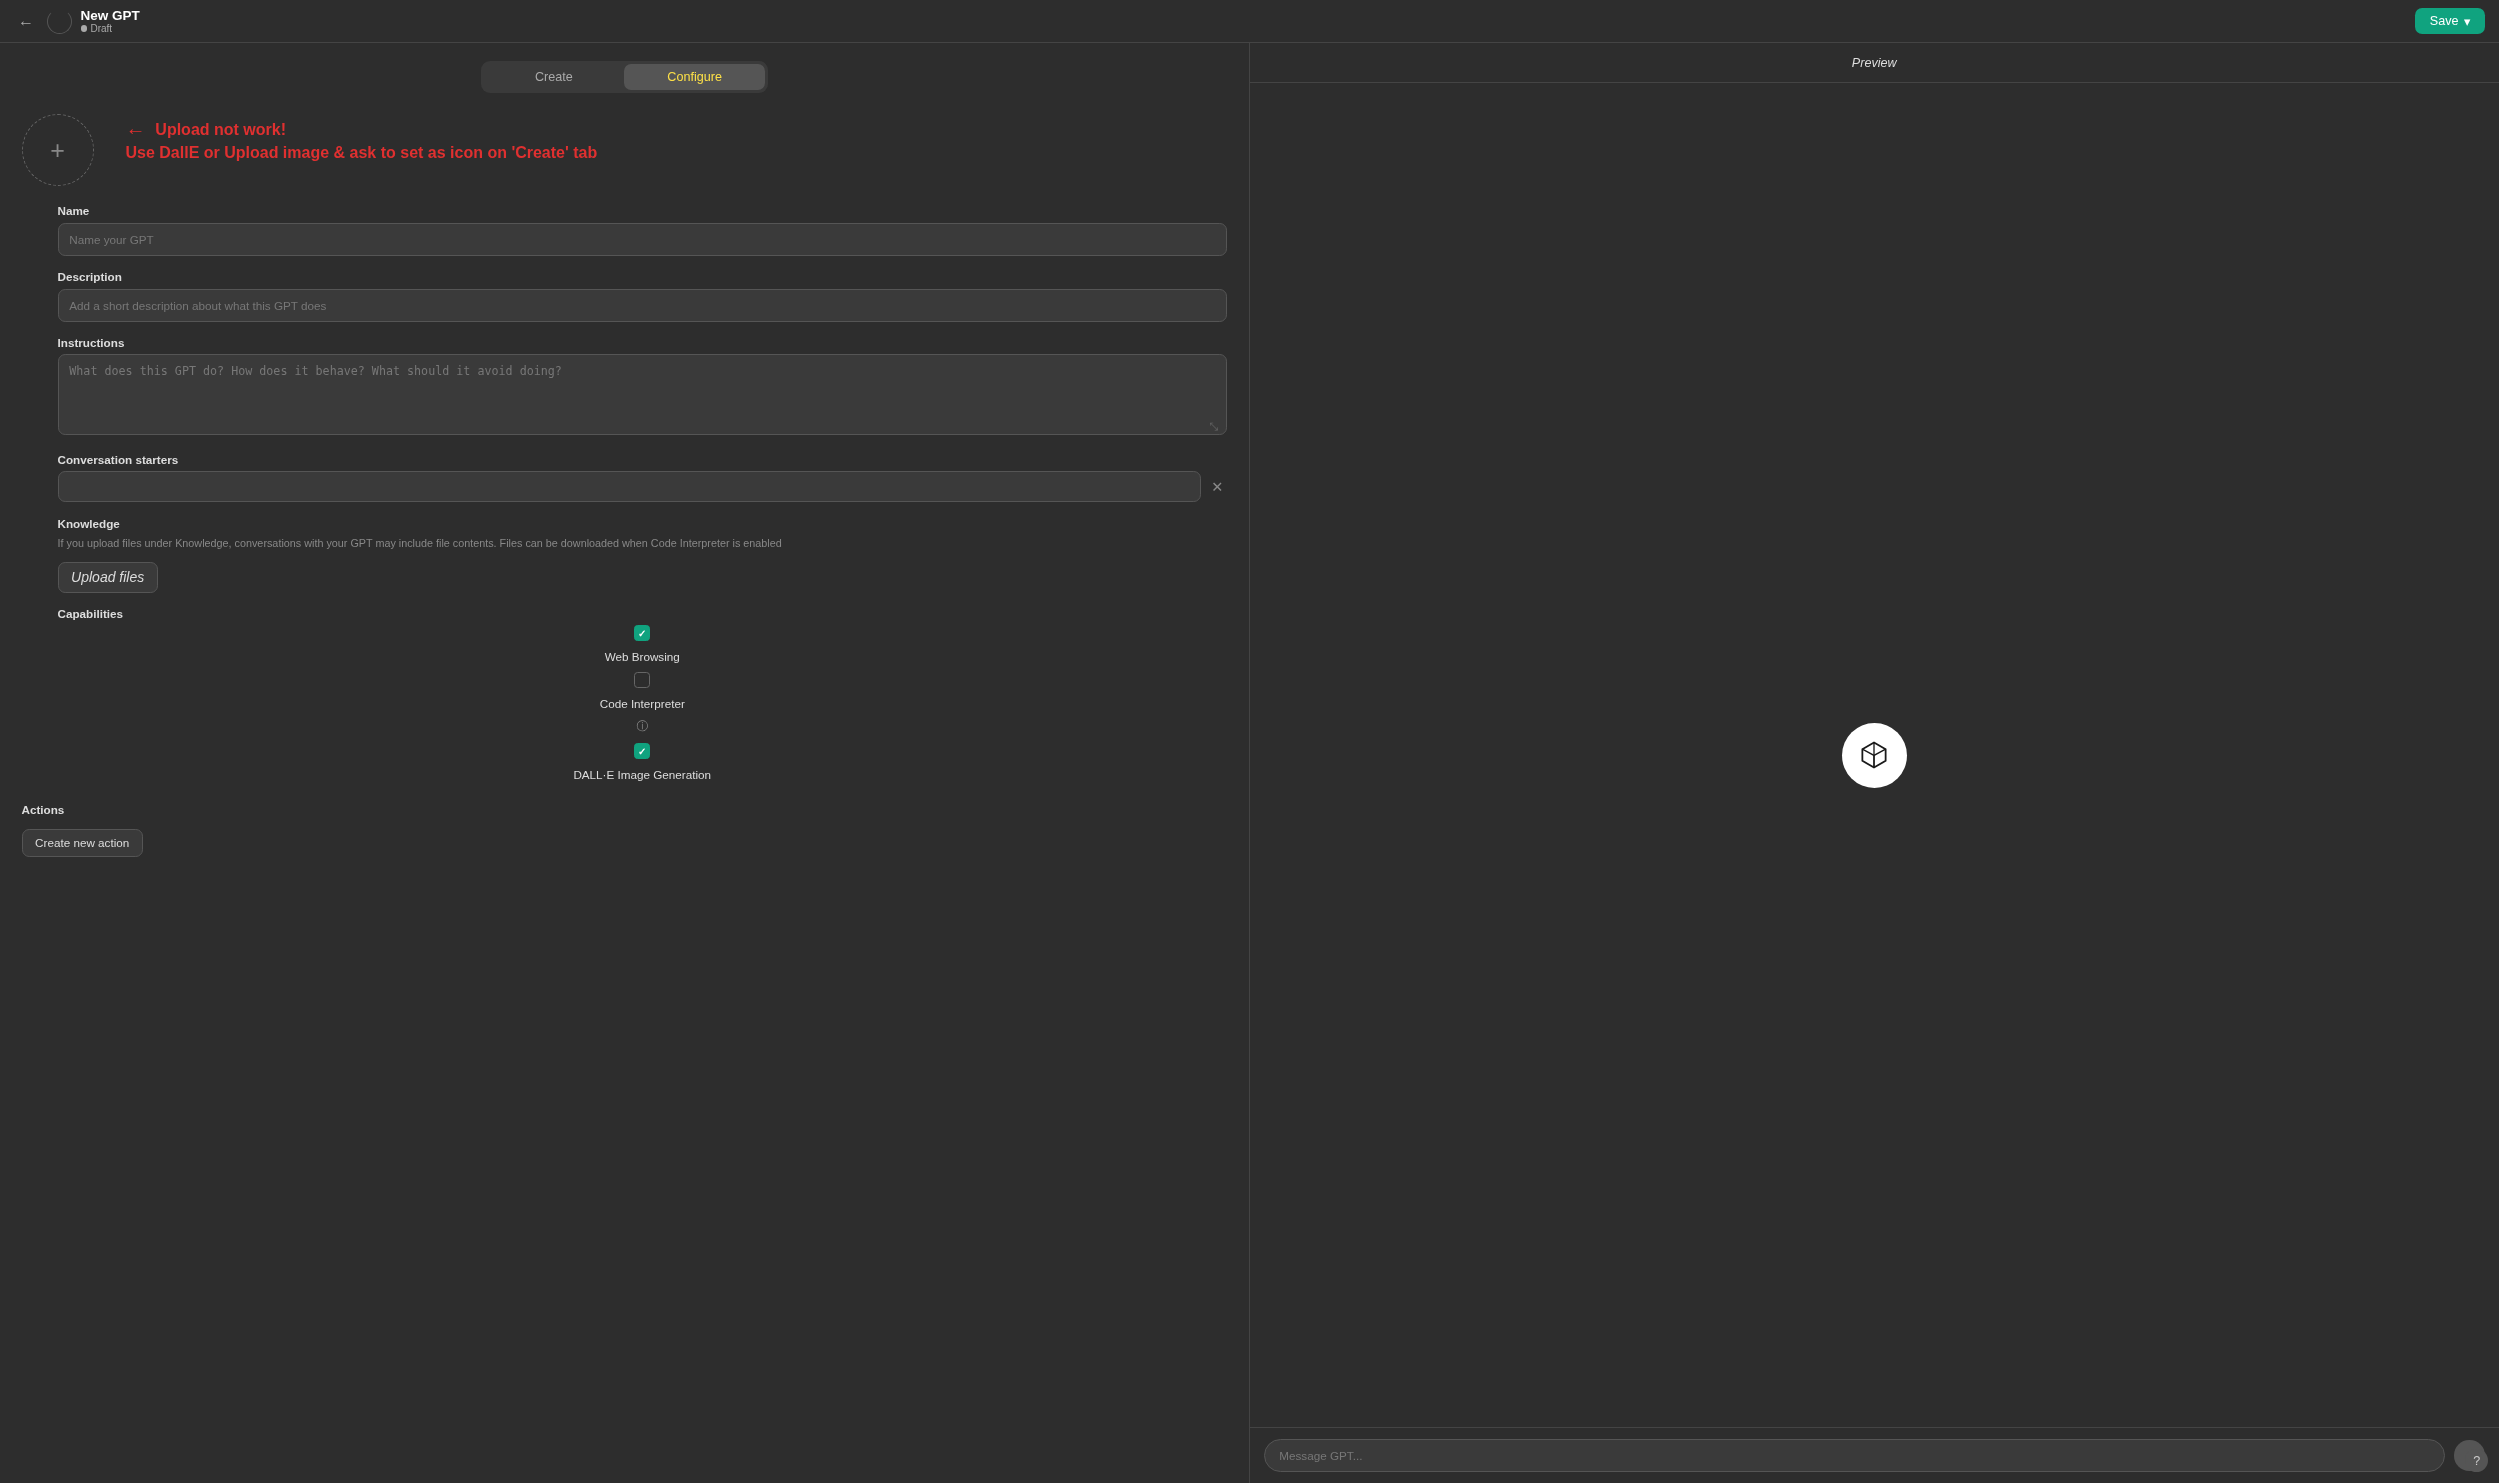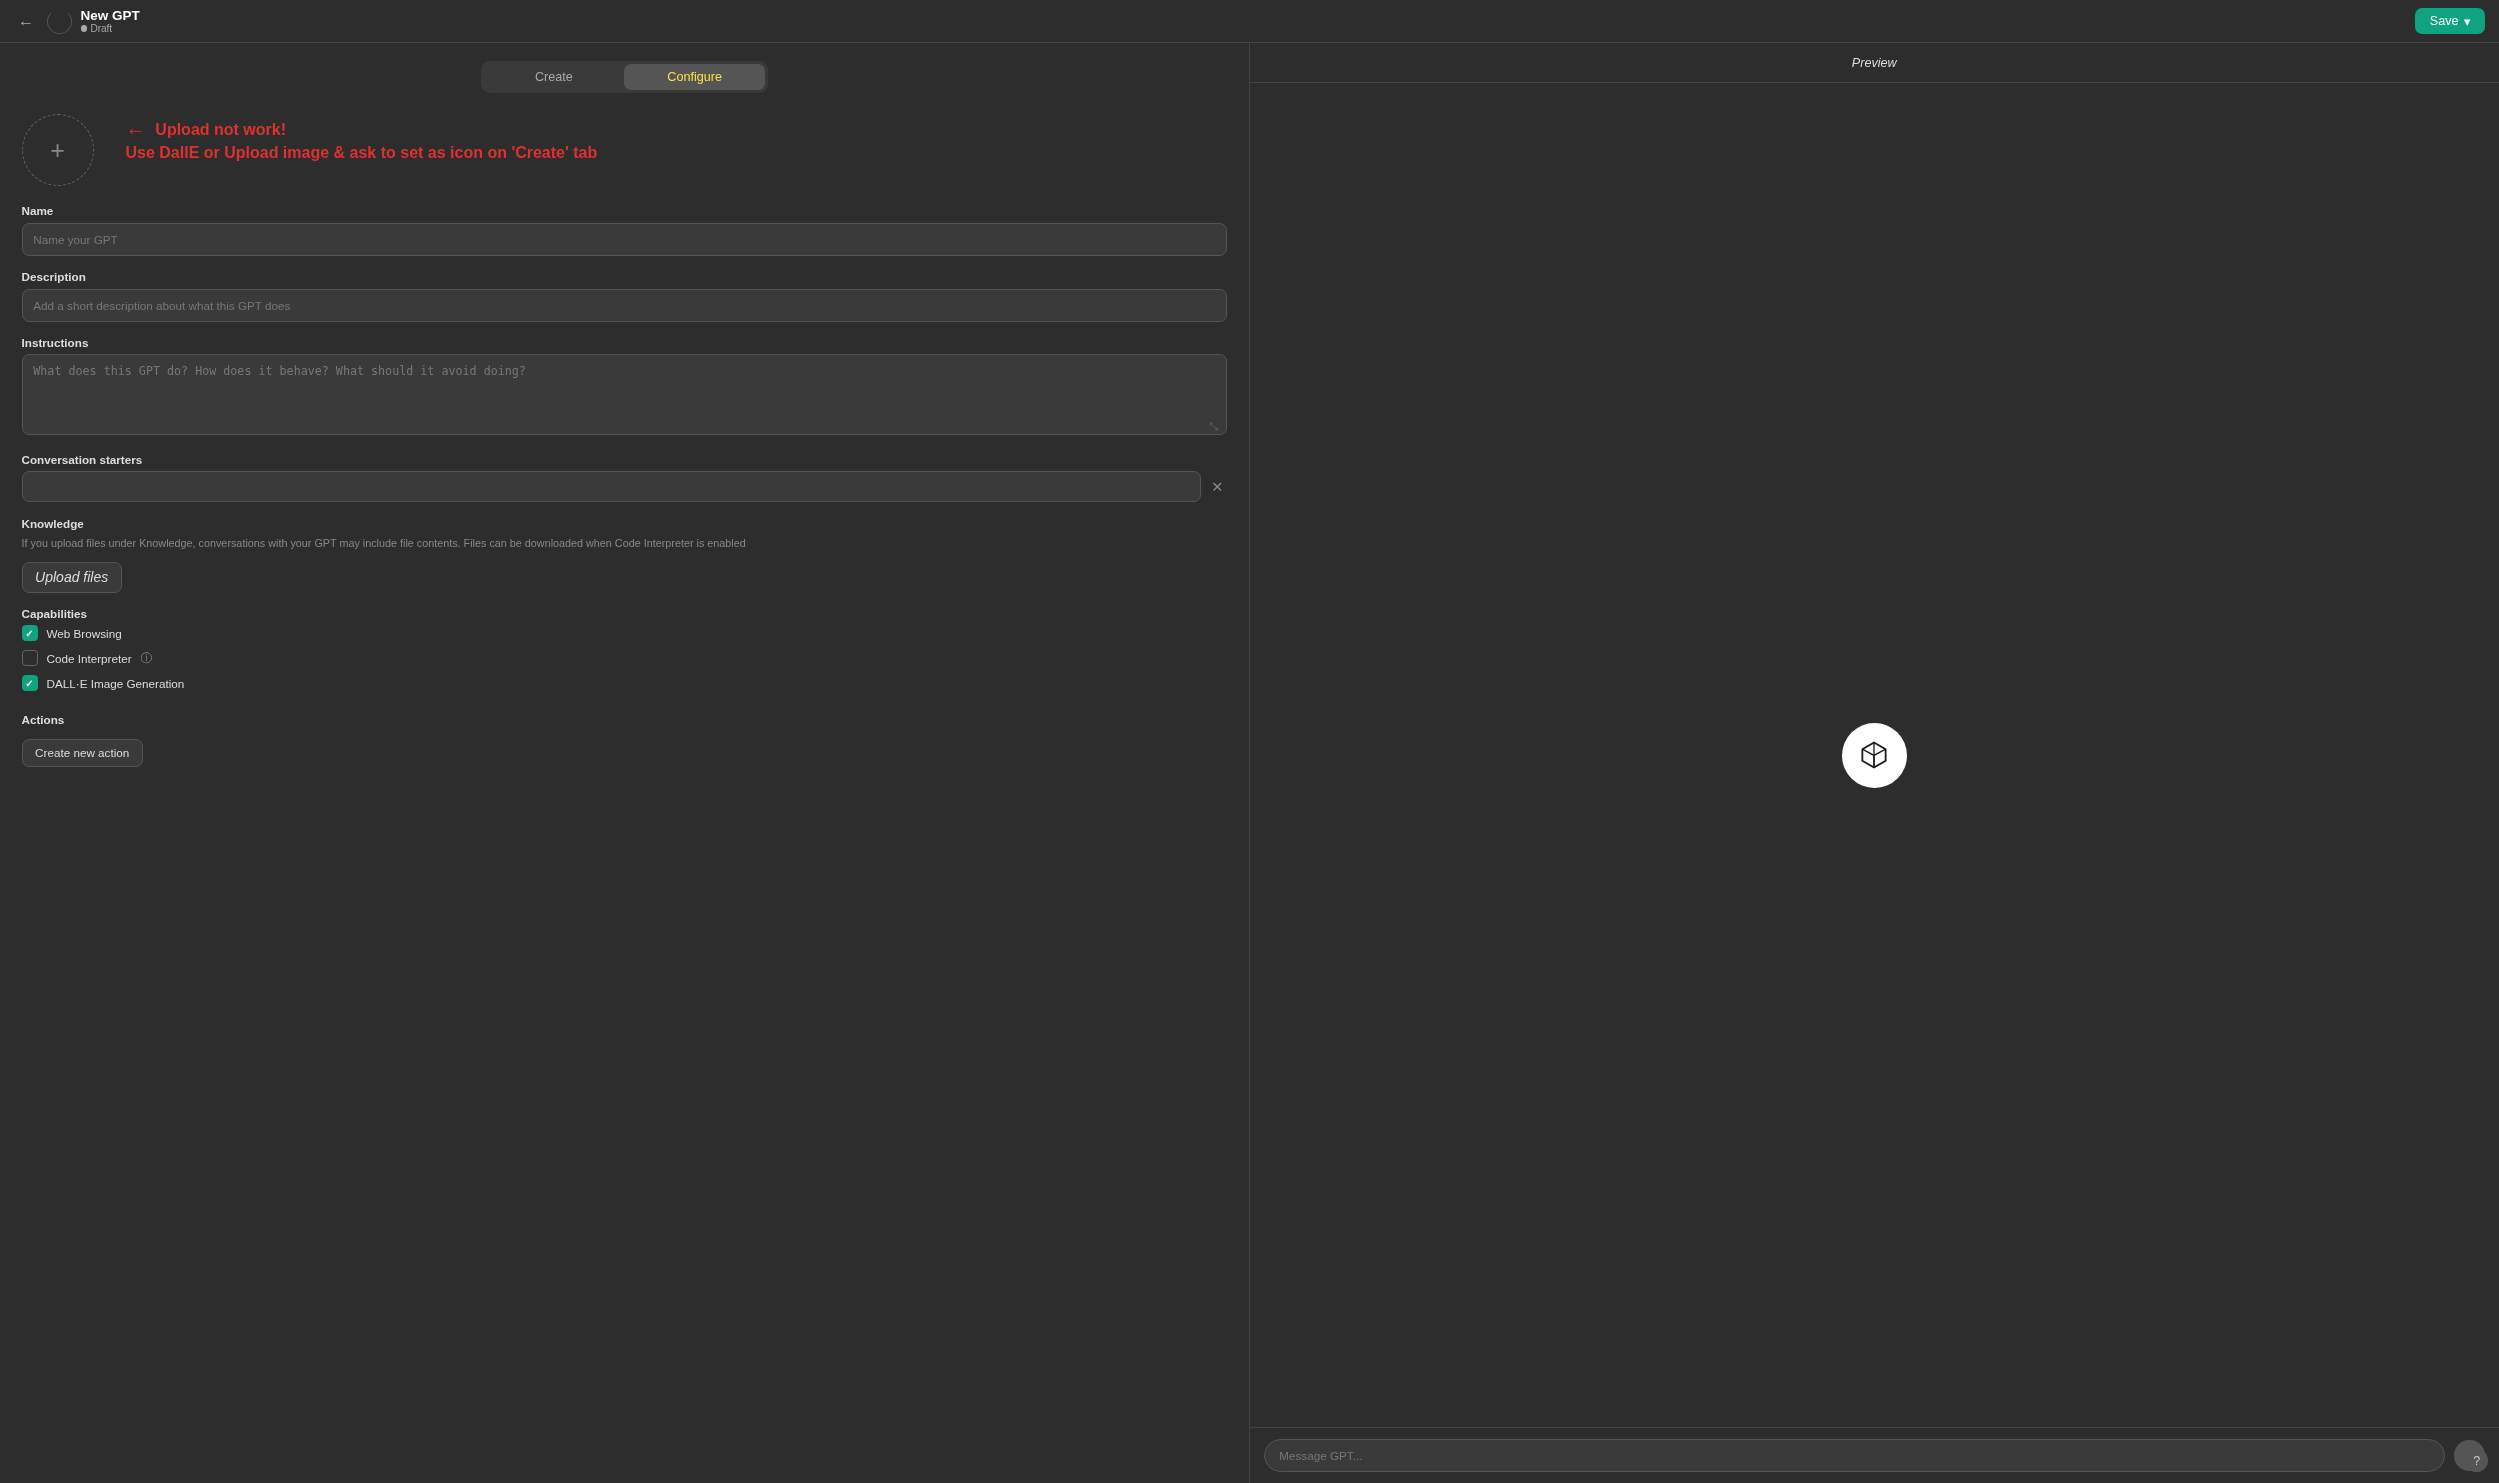--- a/index.html
+++ b/index.html
@@ -154,20 +154,21 @@
 
     
     .field-label {
       font-size: 11.7px;
       font-weight: 600;
       color: #ddd;
       margin-bottom: 5.4px;
     }
     .field-group {
       margin-bottom: 14.4px;
+      margin-left: 36px;
     }
     .text-input {
       width: 100%;
       background: #3a3a3a;
       border: 0.9px solid #555;
       border-radius: 7.2px;
       padding: 9px 10.8px;
       color: #ddd;
       font-size: 11.7px;
       outline: none;
@@ -240,20 +241,21 @@
       font-style: italic;
     }
 
     
     .capabilities-section { margin-bottom: 14.4px; }
     .capability-item {
       display: flex;
       align-items: center;
       gap: 9px;
       margin-bottom: 9px;
+      flex-direction: column;
     }
     .checkbox-custom {
       width: 16px;
       height: 16px;
       border-radius: 3.6px;
       border: 1.8px solid #666;
       background: transparent;
       display: flex;
       align-items: center;
       justify-content: center;

